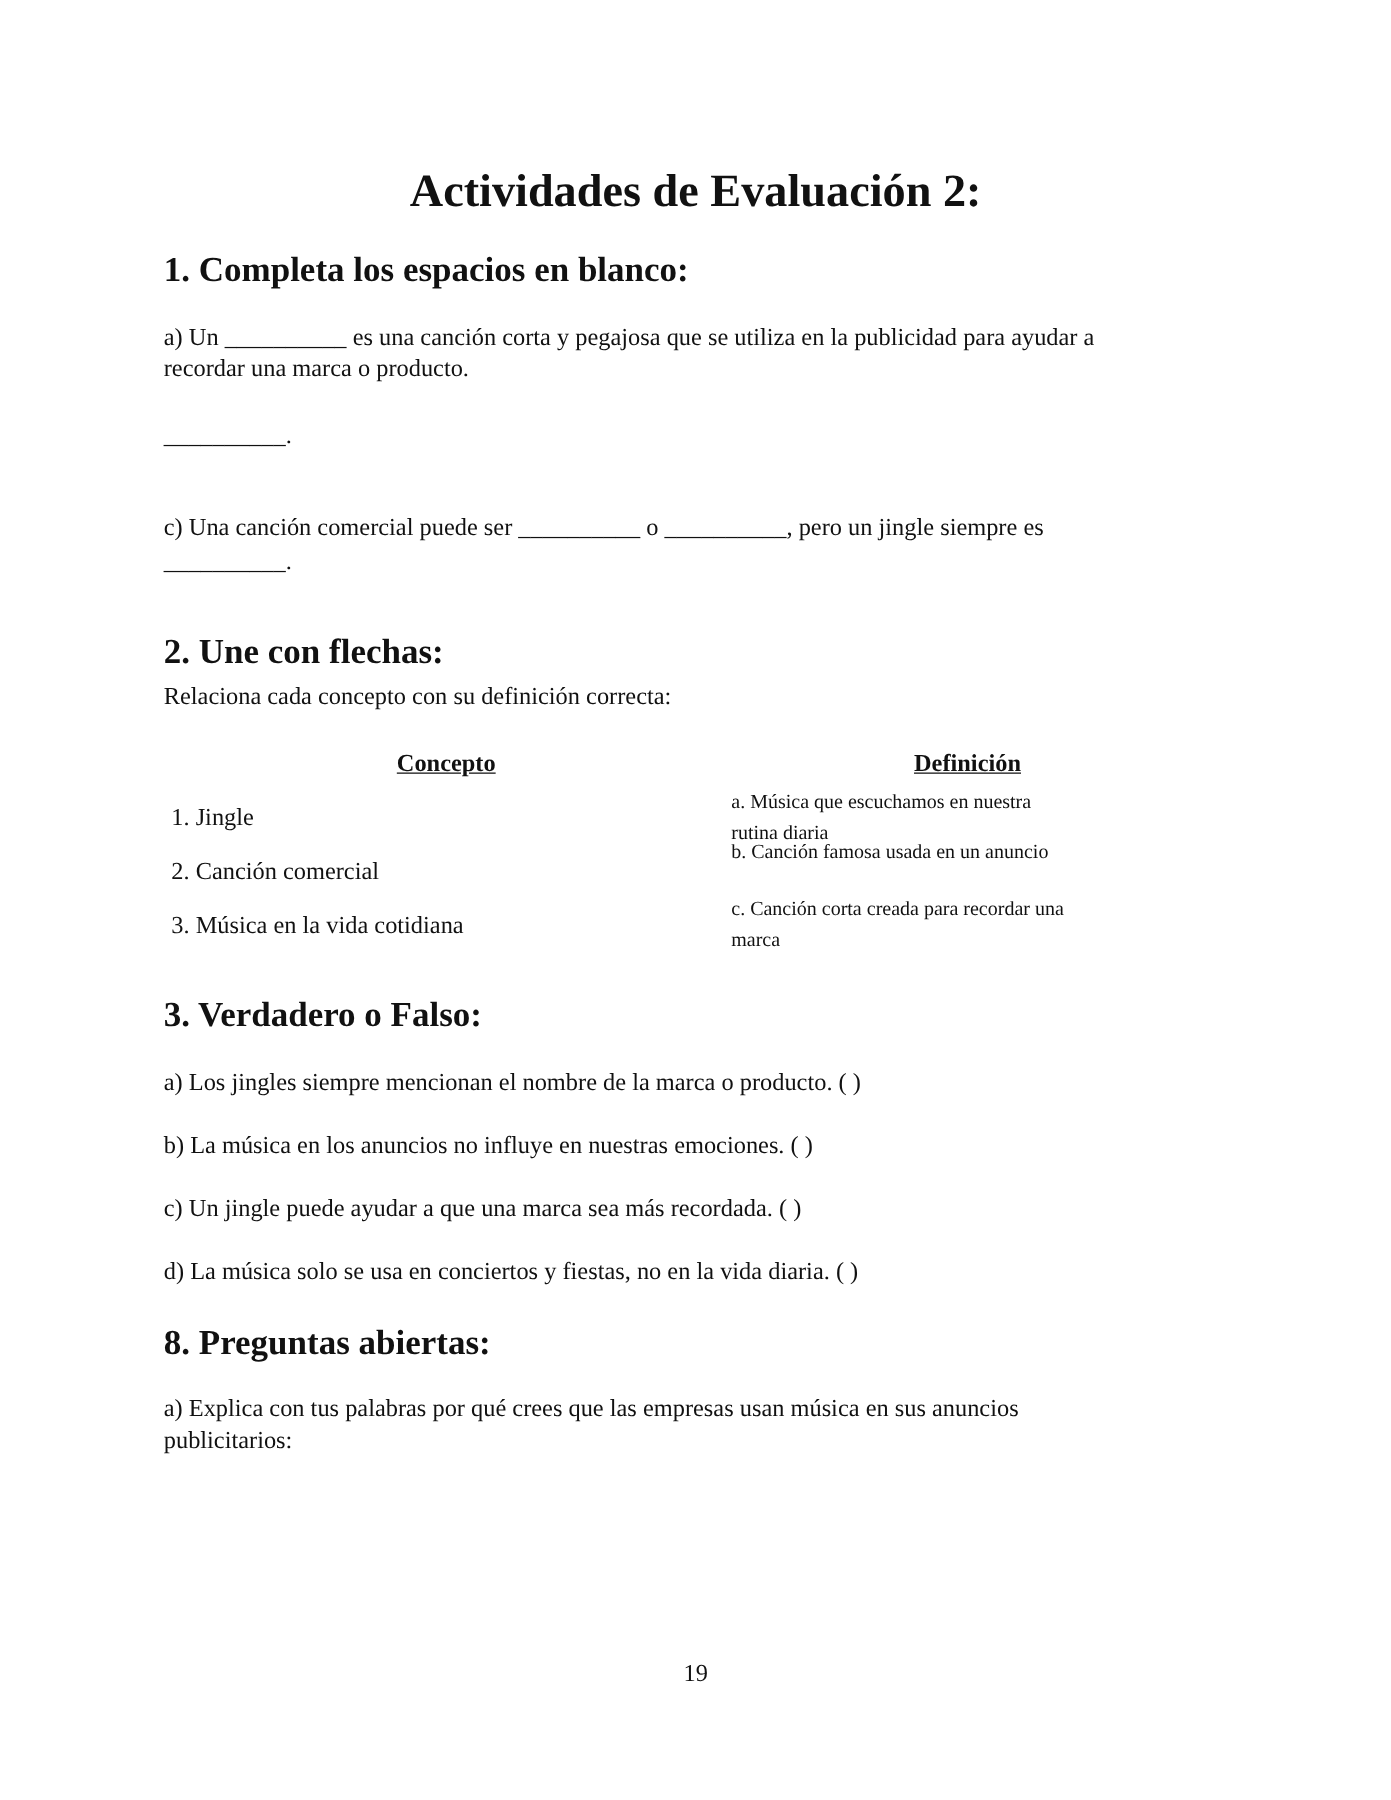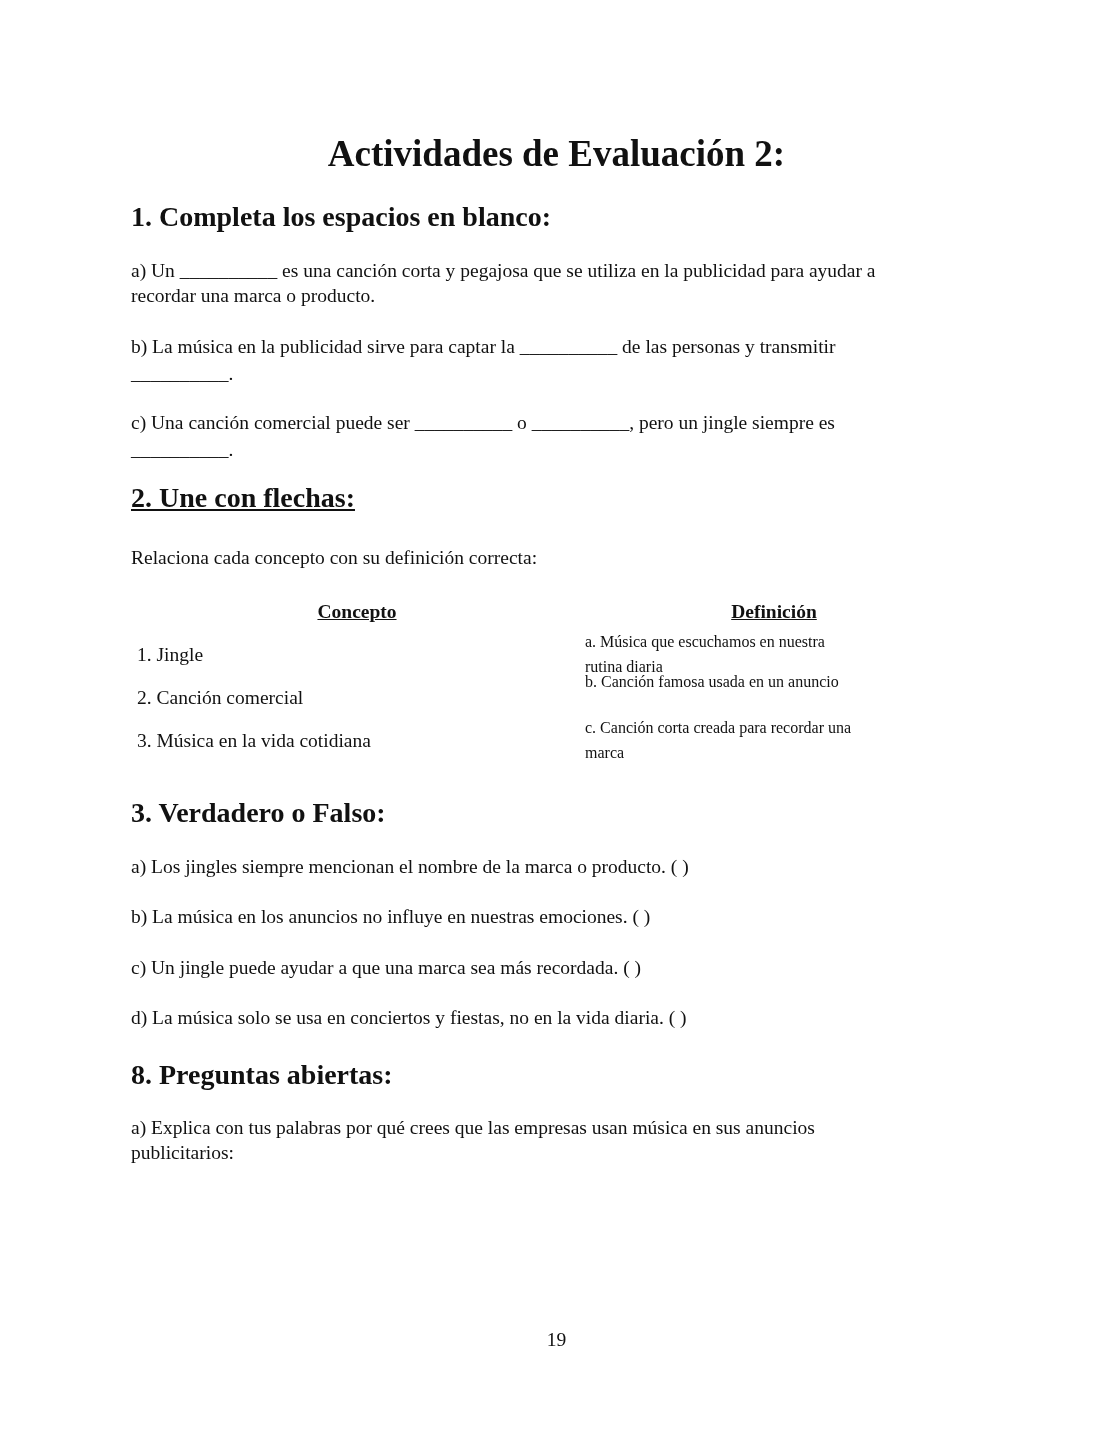--- a/index.html
+++ b/index.html
@@ -94,30 +94,29 @@
   <h1 class="title">Actividades de Evaluación 2:</h1>
 
   <h2 class="h2" style="top:199px;">1. Completa los espacios en blanco:</h2>
 
   <div class="p" style="top:258px;">
     <div>a) Un __________ es una canción corta y pegajosa que se utiliza en la publicidad para ayudar a</div>
     <div>recordar una marca o producto.</div>
   </div>
 
   <div class="p" style="top:334px;">
-    <div>b) La música en la publicidad sirve para captar la __________ de las personas y transmitir</div>
     <div style="margin-top:2px;">__________.</div>
   </div>
 
   <div class="p" style="top:410px;">
     <div>c) Una canción comercial puede ser __________ o __________, pero un jingle siempre es</div>
     <div style="margin-top:2px;">__________.</div>
   </div>
 
-  <h2 class="h2" style="top:480px;text-decoration:underline;">2. Une con flechas:</h2>
+  <h2 class="h2" style="top:504px;">2. Une con flechas:</h2>
 
   <div class="p" style="top:545px;">Relaciona cada concepto con su definición correcta:</div>
 
   <div class="match-table">
     <div class="col-head" style="left:0; width:452px; top:2px;">Concepto</div>
     <div class="col-head" style="left:454px; width:380px; top:2px; left:454px; width:378px;">Definición</div>
 
     <div class="concept-item" style="top:45px;">1. Jingle</div>
     <div class="concept-item" style="top:88px;">2. Canción comercial</div>
     <div class="concept-item" style="top:131px;">3. Música en la vida cotidiana</div>

